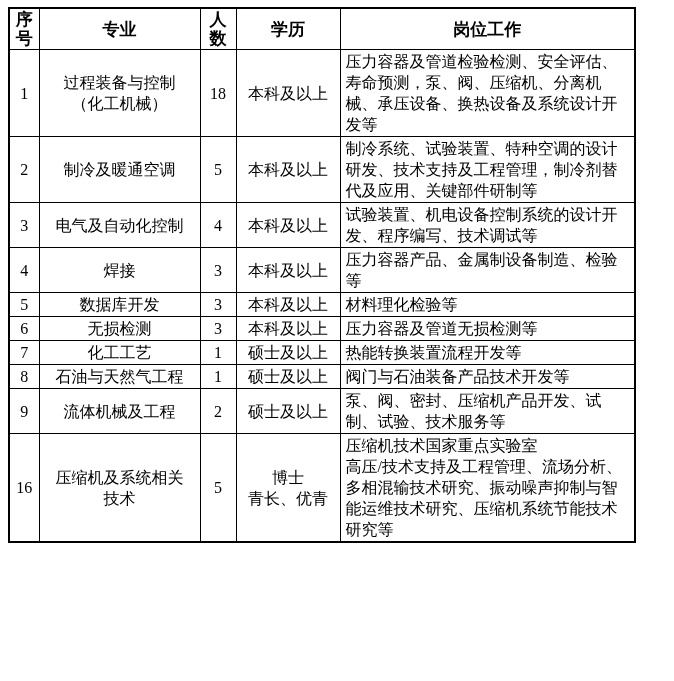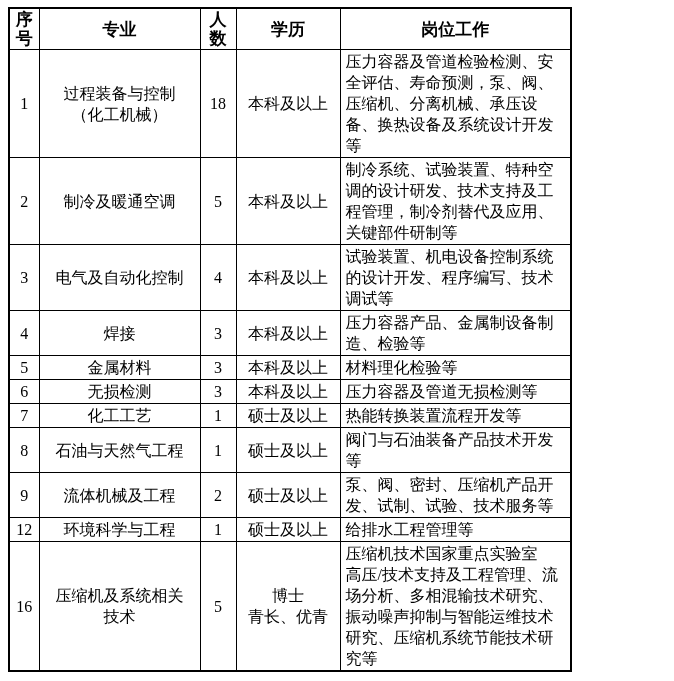--- a/index.html
+++ b/index.html
@@ -11,21 +11,21 @@
     width: 674px;
     height: 681px;
     font-family: "Liberation Serif", "DejaVu Serif", serif;
     color: #000000;
     box-sizing: border-box;
     padding: 7px 6px 6px 8px;
   }
   table.recruit {
     border-collapse: collapse;
     table-layout: fixed;
-    width: 564px;
+    width: 628px;
     border: 2px solid #000000;
   }
   .recruit th, .recruit td {
     border: 1.5px solid #000000;
     vertical-align: middle;
     box-sizing: border-box;
     overflow: hidden;
   }
   .recruit th {
     font-size: 17px;
@@ -98,21 +98,21 @@
   </tr>
       <tr>
     <td class="cell-no">4</td>
     <td class="cell-major">焊接</td>
     <td class="cell-count">3</td>
     <td class="cell-edu">本科及以上</td>
     <td class="cell-job">压力容器产品、金属制设备制造、检验等</td>
   </tr>
       <tr>
     <td class="cell-no">5</td>
-    <td class="cell-major">金属材料</td>
+    <td class="cell-major">数据库开发</td>
     <td class="cell-count">3</td>
     <td class="cell-edu">本科及以上</td>
     <td class="cell-job">材料理化检验等</td>
   </tr>
       <tr>
     <td class="cell-no">6</td>
     <td class="cell-major">无损检测</td>
     <td class="cell-count">3</td>
     <td class="cell-edu">本科及以上</td>
     <td class="cell-job">压力容器及管道无损检测等</td>
@@ -132,27 +132,20 @@
     <td class="cell-job">阀门与石油装备产品技术开发等</td>
   </tr>
       <tr>
     <td class="cell-no">9</td>
     <td class="cell-major">流体机械及工程</td>
     <td class="cell-count">2</td>
     <td class="cell-edu">硕士及以上</td>
     <td class="cell-job">泵、阀、密封、压缩机产品开发、试制、试验、技术服务等</td>
   </tr>
       <tr>
-    <td class="cell-no">12</td>
-    <td class="cell-major">环境科学与工程</td>
-    <td class="cell-count">1</td>
-    <td class="cell-edu">硕士及以上</td>
-    <td class="cell-job">给排水工程管理等</td>
-  </tr>
-      <tr>
     <td class="cell-no">16</td>
     <td class="cell-major">压缩机及系统相关
 技术</td>
     <td class="cell-count">5</td>
     <td class="cell-edu">博士
 青长、优青</td>
     <td class="cell-job">压缩机技术国家重点实验室
 高压/技术支持及工程管理、流场分析、多相混输技术研究、振动噪声抑制与智能运维技术研究、压缩机系统节能技术研究等</td>
   </tr>
     </tbody>

